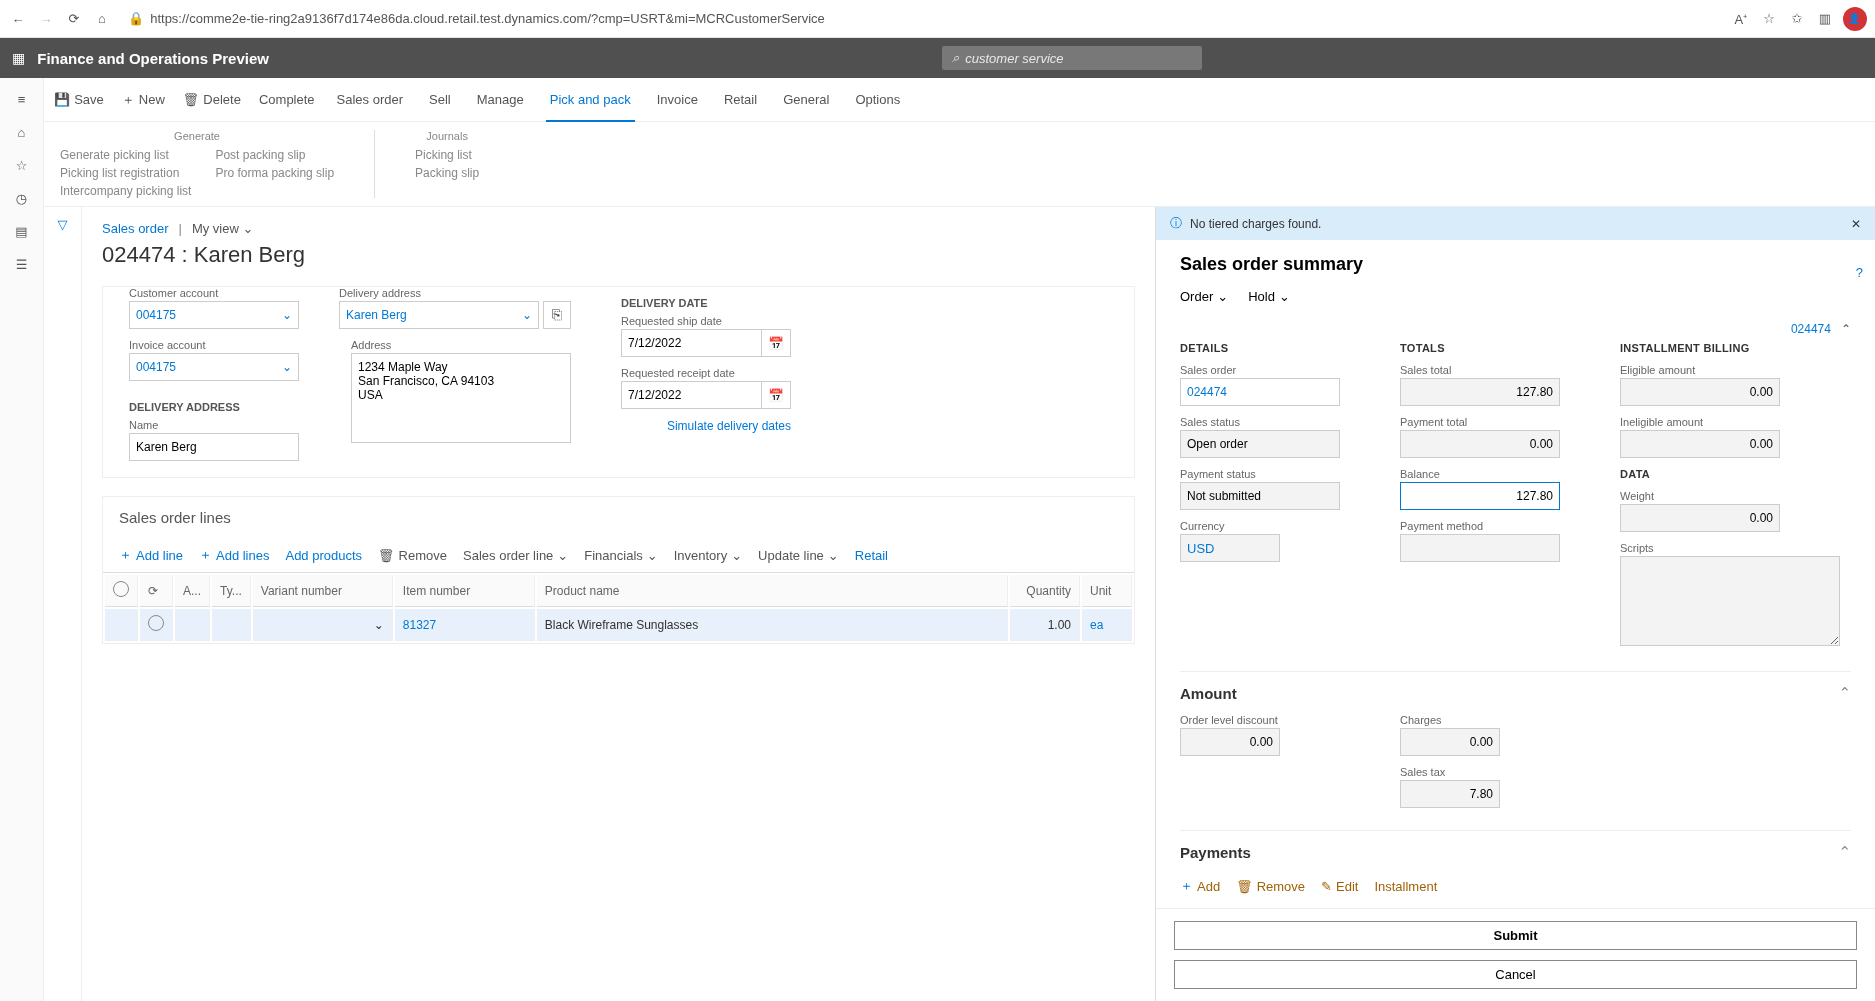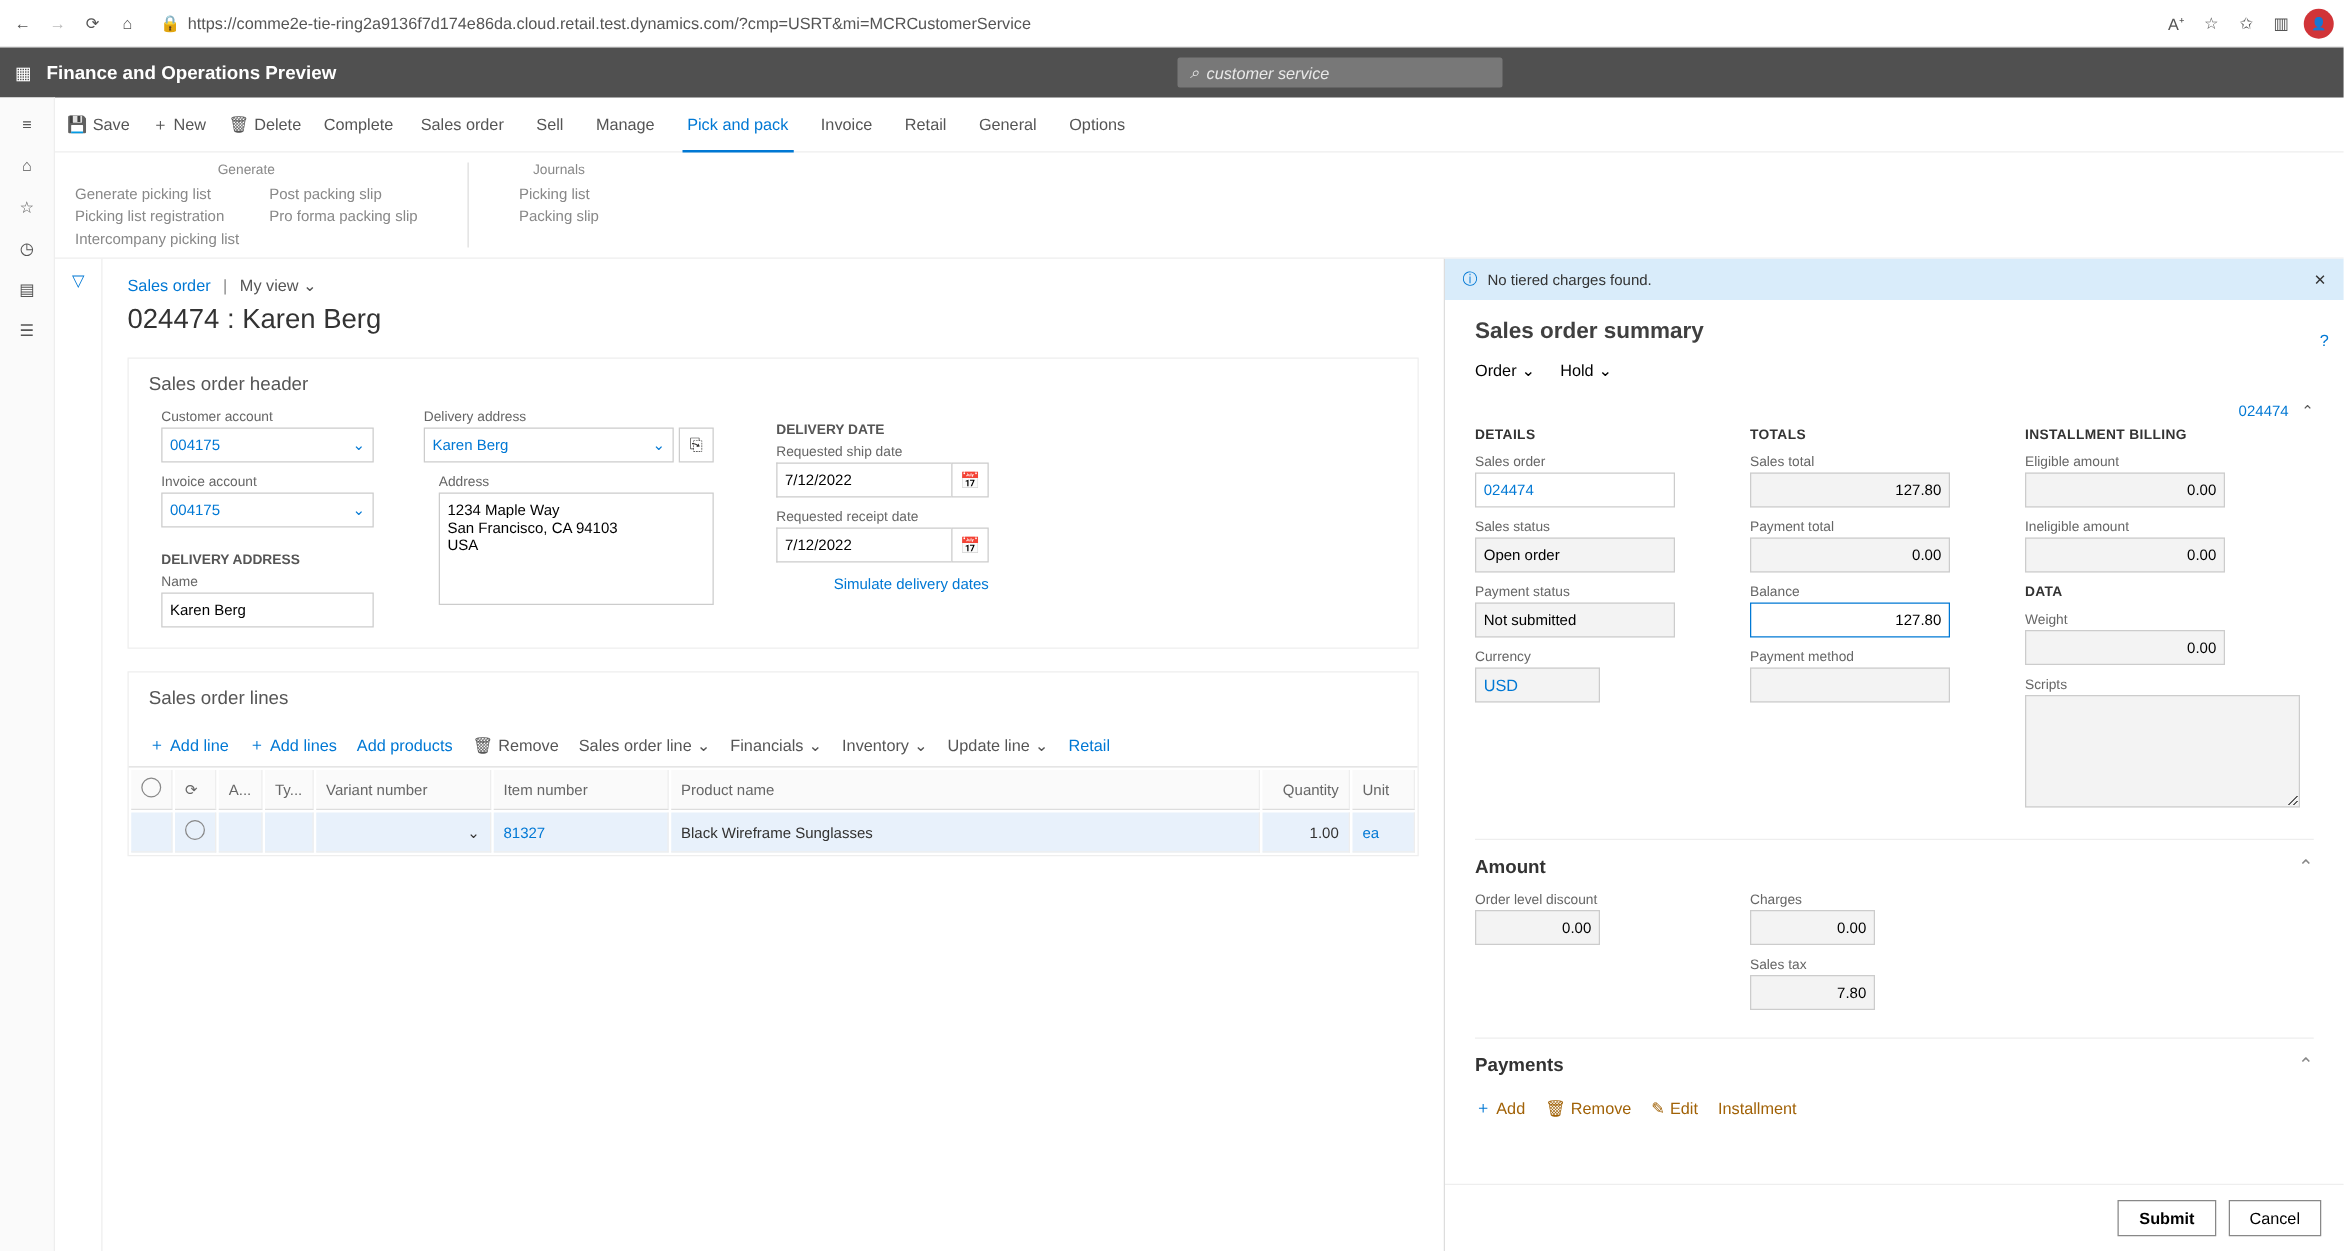--- a/index.html
+++ b/index.html
@@ -74,21 +74,21 @@
 .grid tr.sel td { background: #e8f1fb; }
 .grid .row-left-bar { width: 4px; background: #0078d4; padding: 0; }
 .grid .chk { width: 16px; height: 16px; border: 1px solid #888; border-radius: 50%; display: inline-block; }
 .grid .link-cell { color: #0078d4; cursor: pointer; }
 
 
 .right-panel { width: 720px; border-left: 1px solid #ddd; display: flex; flex-direction: column; background: #fff; position: relative; }
 .info-bar { background: #d9ecfa; padding: 8px 14px; display: flex; align-items: center; gap: 8px; font-size: 12px; color: #333; }
 .info-bar .close { margin-left: auto; cursor: pointer; }
 .panel-head { padding: 14px 24px 6px; }
-.panel-head h2 { font-size: 18px; font-weight: 600; color: #404040; margin-bottom: 14px; }
+.panel-head h2 { font-size: 18px; font-weight: 600; color: #000000; margin-bottom: 14px; }
 .panel-head .order-hold { display: flex; gap: 20px; color: #000000; font-size: 13px; }
 .panel-head .order-hold span { cursor: pointer; display: flex; align-items: center; gap: 4px; }
 
 .help-q { position: absolute; right: 12px; top: 58px; color: #0078d4; cursor: pointer; }
 
 .panel-scroll { flex: 1; overflow: auto; padding: 0 24px 12px; }
 .summary-num { text-align: right; color: #0078d4; font-size: 12px; padding: 12px 0 6px; display: flex; justify-content: flex-end; gap: 10px; align-items: center; }
 .summary-num .chev { color: #555; cursor: pointer; }
 
 .details-row { display: flex; gap: 40px; flex-wrap: wrap; padding-bottom: 12px; }
@@ -102,21 +102,21 @@
 .dfield textarea { width: 220px; height: 90px; border: 1px solid #ccc; background: #f3f3f3; }
 .dfield .currency-box { width: 100px; height: 28px; border: 1px solid #ccc; padding: 0 6px; color: #0078d4; background: #f3f3f3; display: flex; align-items: center; }
 
 .panel-section-head { display: flex; justify-content: space-between; align-items: center; font-size: 15px; font-weight: 600; color: #333; padding: 12px 0; border-top: 1px solid #eee; cursor: pointer; }
 .panel-section-head .chev { color: #888; font-weight: 400; }
 
 .pay-toolbar { display: flex; gap: 16px; font-size: 13px; padding: 4px 0 12px; }
 .pay-toolbar span { color: #a16207; cursor: pointer; display: flex; align-items: center; gap: 4px; }
 .pay-toolbar span.add { color: #0078d4; }
 
-.panel-footer { display: flex; justify-content: flex-end; gap: 10px; padding: 12px 18px; border-top: 1px solid #eee; }
+.panel-footer { display: flex; justify-content: flex-end; gap: 10px; padding: 12px 18px; border-top: 1px solid #eee; flex-direction: column; }
 .btn { border: 1px solid #888; background: #fff; padding: 6px 16px; font-size: 13px; cursor: pointer; }
 .btn.primary { font-weight: 600; }
 </style>
 </head>
 <body>
 
 <div class="browser-bar">
   <div class="icon">←</div>
   <div class="icon" style="opacity:.4">→</div>
   <div class="icon">⟳</div>
@@ -211,21 +211,20 @@
       </div>
       <div class="form-area">
         <div class="breadcrumb">
           <span>Sales order</span>
           <span class="sep">|</span>
           <span class="myview"><span>My view</span> <span>⌄</span></span>
         </div>
         <div class="page-title">024474 : Karen Berg</div>
 
         <div class="section-card">
-          <div class="section-head">Sales order header</div>
           <div class="section-body">
             <div class="field-col">
               <div class="field">
                 <label>Customer account</label>
                 <div class="dropdown">
                     <span>004175</span>
                     <span>⌄</span>
                   </div>
               </div>
               <div class="field">

